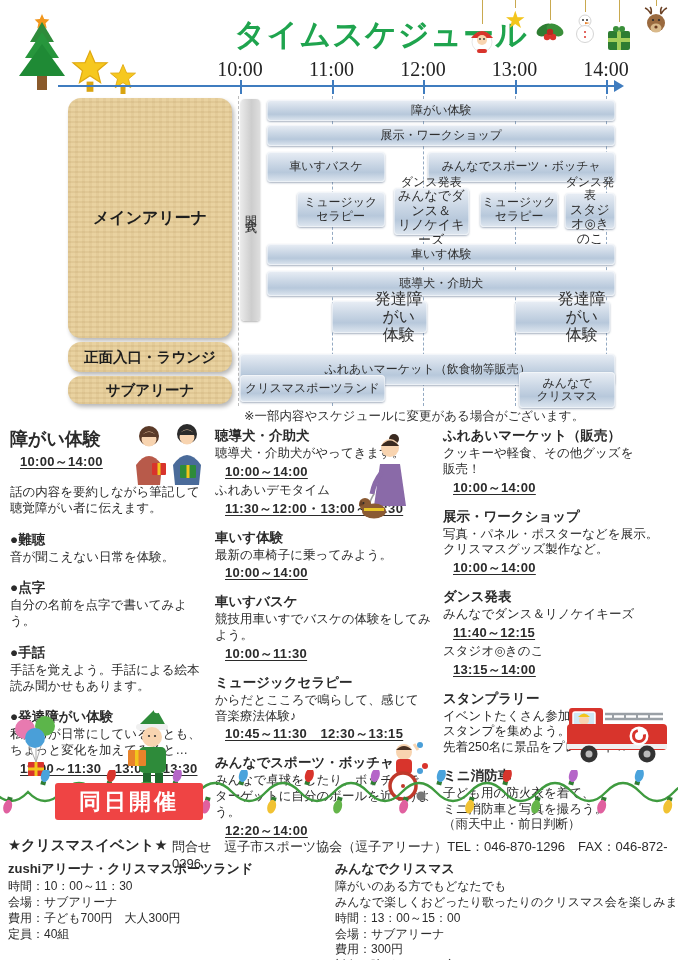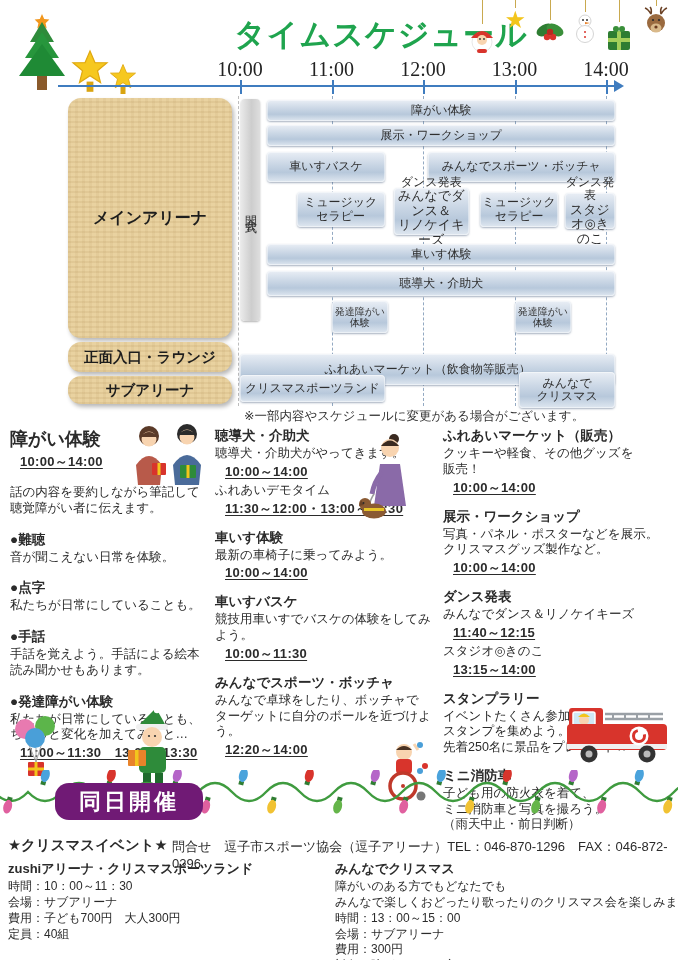--- a/index.html
+++ b/index.html
@@ -37,42 +37,42 @@
            background:linear-gradient(90deg,#e9e9e9,#cdcdcd 55%,#dedede);
            box-shadow:0 1px 2px rgba(0,0,0,.3);
            writing-mode:vertical-rl;display:flex;align-items:center;justify-content:center;
            font-size:12px;color:#333;letter-spacing:3px;}
   .bar{position:absolute;border-radius:4px;
        background:linear-gradient(180deg,#e9eef5 0%,#ccd8e6 38%,#b7c8db 68%,#dfe7f0 100%);
        box-shadow:0 1px 2px rgba(80,100,130,.5), inset 0 0 0 1px rgba(255,255,255,.45);
        display:flex;flex-direction:column;align-items:center;justify-content:center;
        text-align:center;font-size:12px;color:#2f2f2f;line-height:1.12;}
   .bar span{white-space:pre-line;}
-  .bar.small{font-size:10px;}
+  .bar.small{font-size:16px;padding-left:39px;}
   .bar .sub{font-size:13px;}
 
   .note{position:absolute;left:244px;top:408px;font-size:12.5px;color:#333;}
 
   
   .detail-col{position:absolute;top:427px;}
   .section{margin-bottom:11px;}
   .detail-col.col1 .section{margin-bottom:14px;}
   .sec-title{font-weight:bold;font-size:13.5px;margin-bottom:1px;}
   .sec-title.big{font-size:18px;margin-bottom:2px;}
   .sec-text{font-size:12.5px;line-height:1.26;white-space:pre-line;}
   .sec-time{font-weight:bold;font-size:13px;margin:1px 0 2px 10px;
             text-decoration:underline;text-underline-offset:2px;letter-spacing:.3px;}
 
   
   .deco{position:absolute;}
 
   
   .garland{position:absolute;left:0;top:770px;z-index:2;}
   .badge{position:absolute;left:55px;top:783px;width:148px;height:37px;z-index:5;
-         background:#701a75;border-radius:14px;color:#fff;font-weight:bold;font-size:22px;
+         background:#ef4444;border-radius:3px;color:#fff;font-weight:bold;font-size:22px;
          display:flex;align-items:center;justify-content:center;letter-spacing:3px;}
   .bottom-heading{position:absolute;left:8px;top:836px;font-weight:bold;font-size:14.5px;}
   .contact{position:absolute;left:172px;top:838px;font-size:13px;}
   .event{position:absolute;top:860px;font-size:12px;line-height:1.32;white-space:nowrap;}
   .event-title{font-weight:bold;font-size:13px;margin-bottom:2px;}
 </style>
 </head>
 <body>
 
 <div class="page">
@@ -236,21 +236,21 @@
       <div class="section">
         <div class="sec-text">話の内容を要約しながら筆記して
 聴覚障がい者に伝えます。</div>
       </div>
       <div class="section">
         <div class="sec-title">●難聴</div>
         <div class="sec-text">音が聞こえない日常を体験。</div>
       </div>
       <div class="section">
         <div class="sec-title">●点字</div>
-        <div class="sec-text">私たちが日常にしていることも。</div>
+        <div class="sec-text">自分の名前を点字で書いてみよう。</div>
       </div>
       <div class="section">
         <div class="sec-title">●手話</div>
         <div class="sec-text">手話を覚えよう。手話による絵本
 読み聞かせもあります。</div>
       </div>
       <div class="section">
         <div class="sec-title">●発達障がい体験</div>
         <div class="sec-text">私たちが日常にしていることも、
 ちょっと変化を加えてみると…</div>
@@ -267,20 +267,26 @@
       </div>
       <div class="section">
         <div class="sec-title">車いす体験</div>
         <div class="sec-text">最新の車椅子に乗ってみよう。</div>
         <div class="sec-time">10:00～14:00</div>
       </div>
       <div class="section">
         <div class="sec-title">車いすバスケ</div>
         <div class="sec-text">競技用車いすでバスケの体験をしてみよう。</div>
         <div class="sec-time">10:00～11:30</div>
+      </div>
+      <div class="section">
+        <div class="sec-title">ミュージックセラピー</div>
+        <div class="sec-text">からだとこころで鳴らして、感じて
+音楽療法体験♪</div>
+        <div class="sec-time">10:45～11:30　12:30～13:15</div>
       </div>
       <div class="section">
         <div class="sec-title">みんなでスポーツ・ボッチャ</div>
         <div class="sec-text">みんなで卓球をしたり、ボッチャで
 ターゲットに自分のボールを近づけよう。</div>
         <div class="sec-time">12:20～14:00</div>
       </div>
     </div>
   <div class="detail-col" style="left:443px;width:230px;">
       <div class="section">

